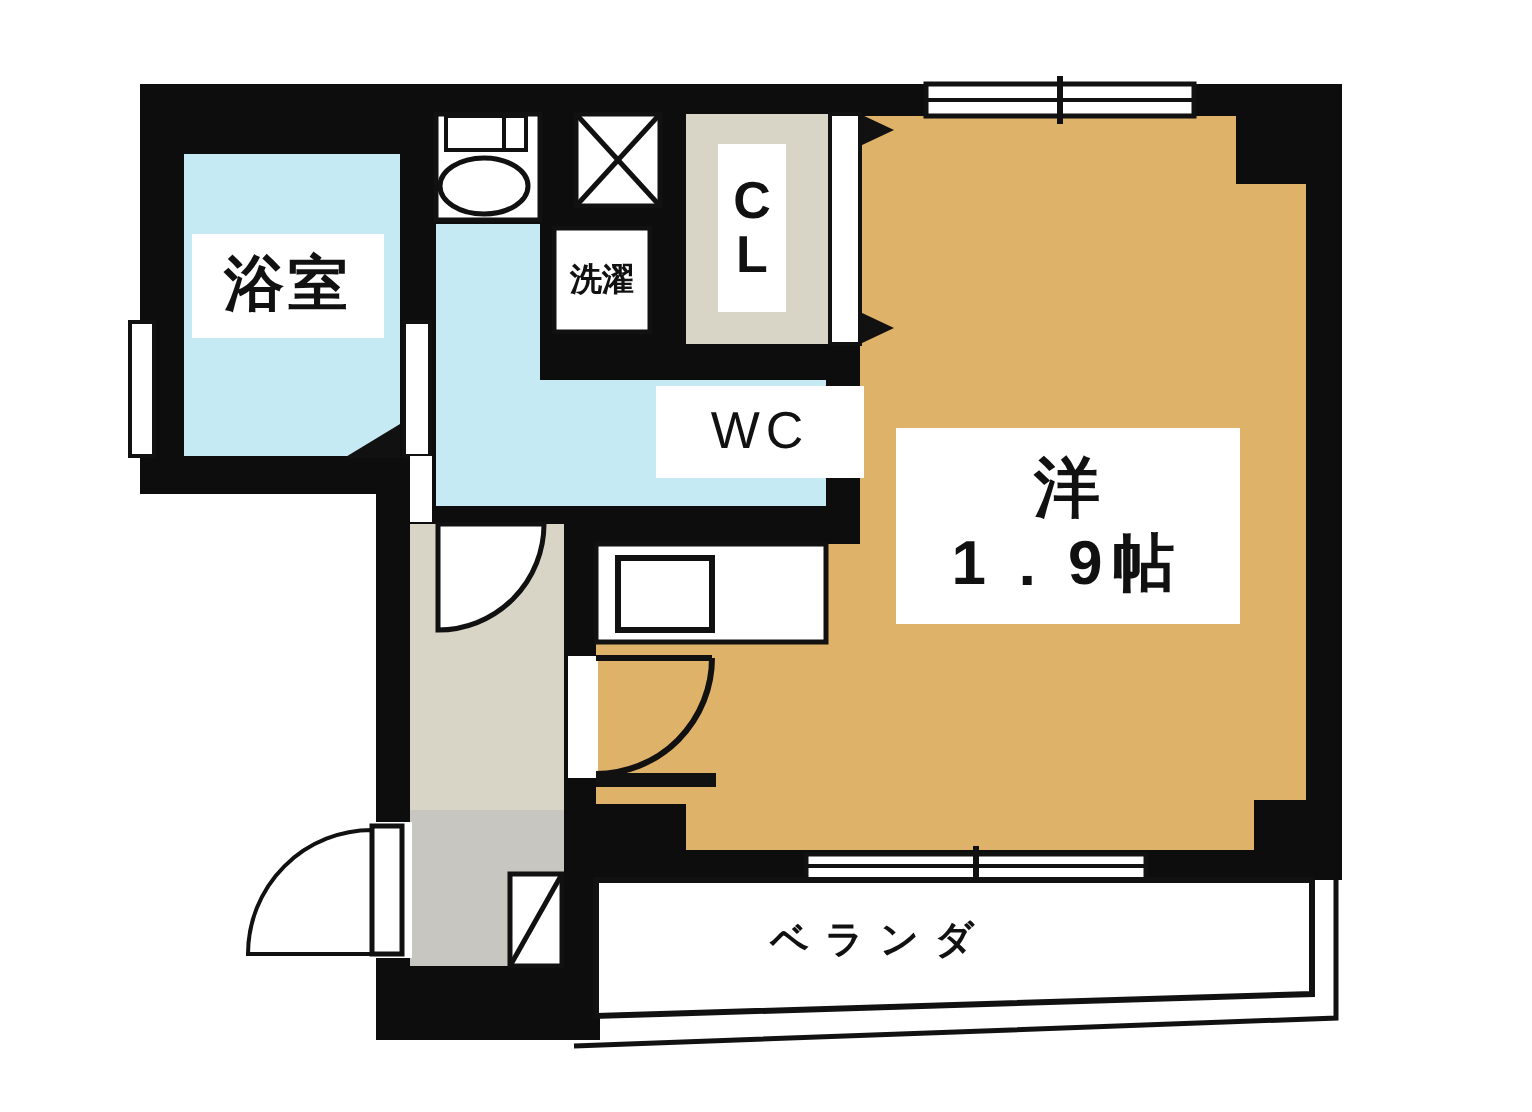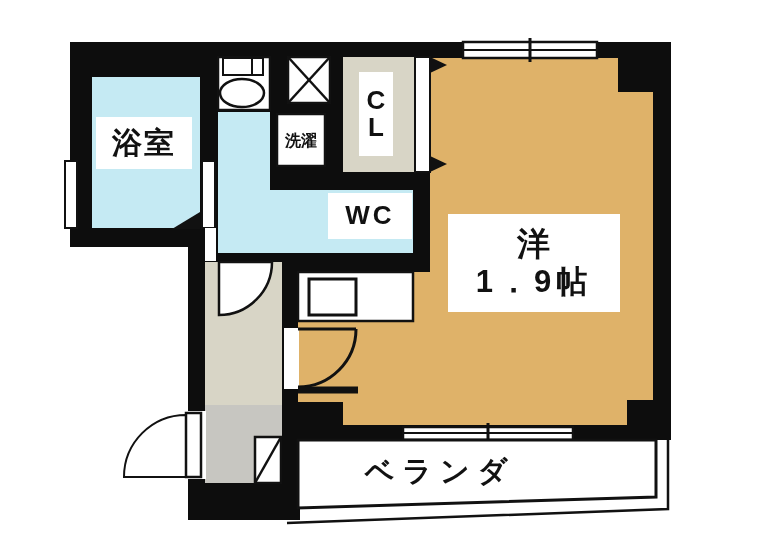--- a/index.html
+++ b/index.html
@@ -9,25 +9,25 @@
   }
   .stage svg{position:absolute;left:0;top:0;}
   .lbl{
     position:absolute;display:flex;align-items:center;justify-content:center;
     color:#111;font-weight:600;line-height:1.05;text-align:center;white-space:nowrap;
   }
   .lbl.boxed{background:#fff;}
   .bath-label{left:96px;top:117px;width:96px;height:52px;font-size:30px;letter-spacing:2px;}
   .laundry-label{left:278px;top:116px;width:46px;height:50px;font-size:16px;}
   .closet-label{left:359px;top:72px;width:34px;height:84px;font-size:26px;flex-direction:column;font-weight:700;}
-  .wc-label{left:328px;top:193px;width:84px;height:46px;font-size:26px;letter-spacing:3px;font-weight:700;text-align:right;}
+  .wc-label{left:328px;top:193px;width:104px;height:46px;font-size:26px;letter-spacing:3px;font-weight:400;text-align:right;}
   .main-label{left:448px;top:214px;width:172px;height:98px;flex-direction:column;}
   .main-label .room-name{font-size:33px;letter-spacing:1px;}
   .main-label .room-size{font-size:31px;letter-spacing:5px;margin-top:4px;}
-  .veranda-label{left:330px;top:450px;width:220px;height:42px;font-size:29px;letter-spacing:8px;}
+  .veranda-label{left:330px;top:450px;width:220px;height:42px;font-size:19px;letter-spacing:8px;}
 </style>
 </head>
 <body>
 
 <div class="stage" style="--wall: #0d0d0d; --wet_area: #c5eaf3; --living_floor: #dfb269; --hall_floor: #d8d5c6; --entry_floor: #c7c6c1; --background: #ffffff; --line: #111111;">
 
   <svg width="766" height="556" viewBox="0 0 766 556">
 
     <path d="M70,42 H671 V440 H300 V520 H188 V247 H70 Z" style="fill:var(--wall)"></path>
 

